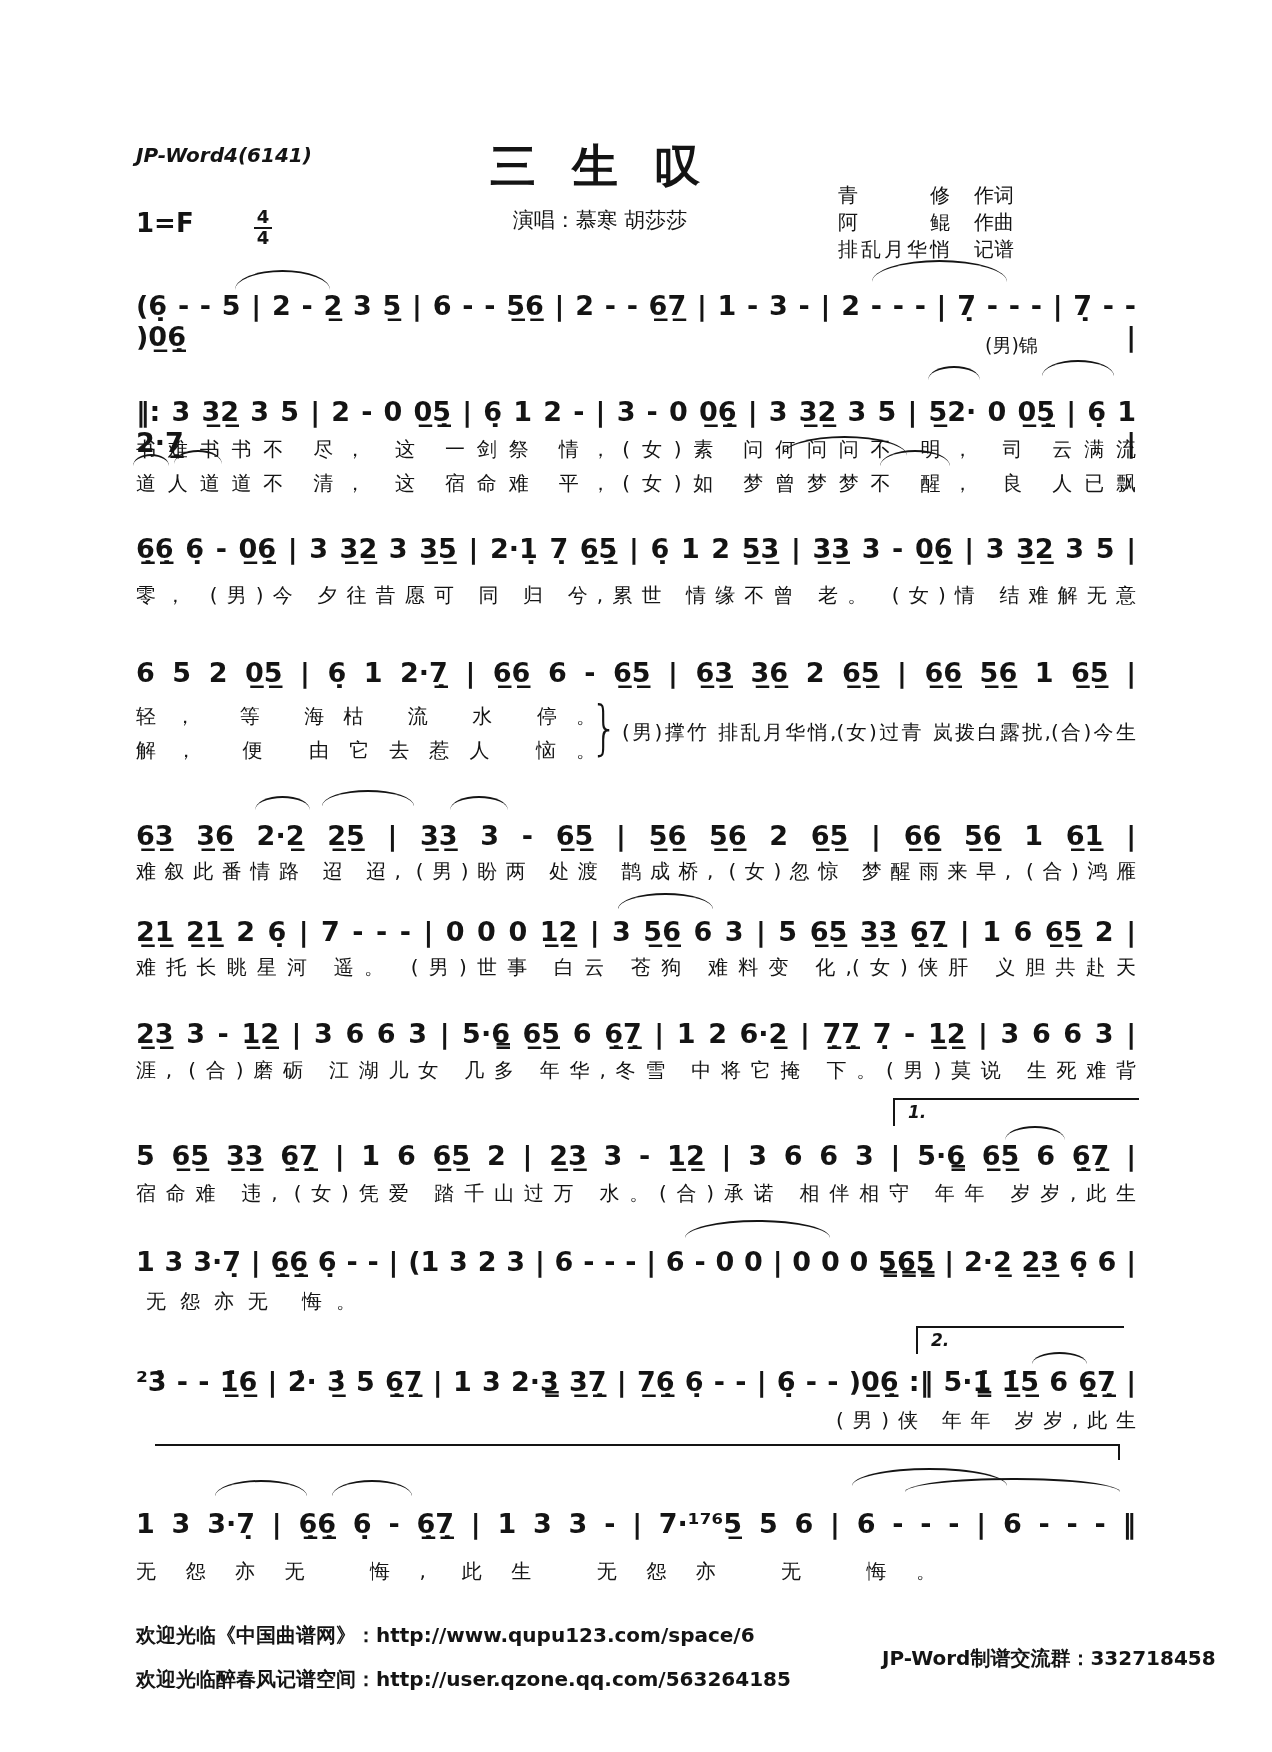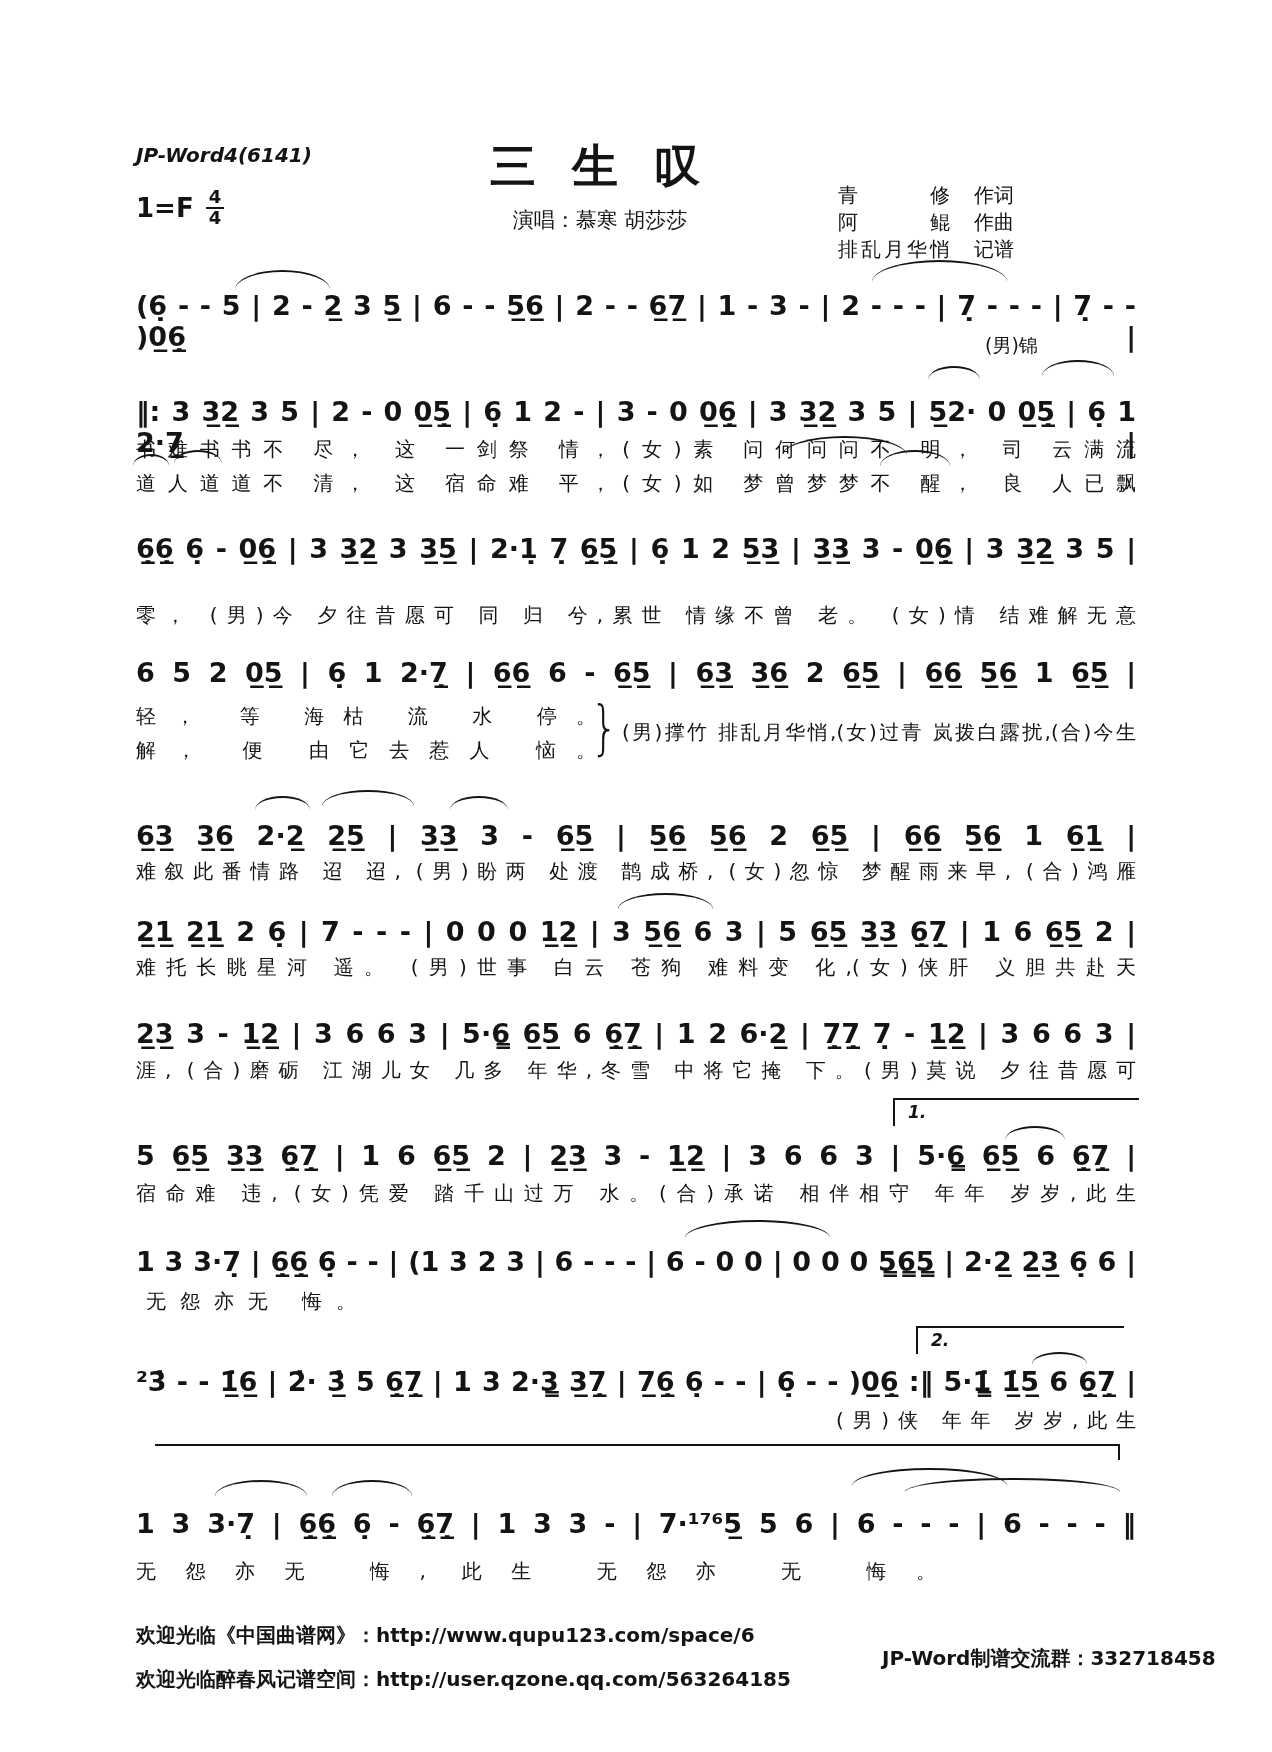--- a/index.html
+++ b/index.html
@@ -5,21 +5,21 @@
   html,body{margin:0;padding:0;background:#888;}
   .page{position:relative;width:1272px;height:1752px;background:#ffffff;margin:0 auto;
         font-family:"DejaVu Sans",sans-serif;color:#141414;overflow:hidden;}
   .watermark{position:absolute;left:136px;top:143px;font-size:20px;font-style:italic;font-weight:bold;}
   .title{position:absolute;left:0;top:136px;width:1200px;text-align:center;
          font-size:46px;font-weight:bold;letter-spacing:10px;font-family:"DejaVu Serif",serif;}
   .performers{position:absolute;left:0;top:206px;width:1200px;text-align:center;font-size:21px;}
   .credits{position:absolute;left:838px;top:158px;width:176px;font-size:20px;line-height:27px;margin-top:24px;}
   .credit-row{display:flex;justify-content:space-between;}
   .credit-name{display:inline-block;width:112px;text-align:justify;text-align-last:justify;}
-  .keysig{position:absolute;left:136px;top:188px;display:flex;align-items:center;font-weight:bold;}
+  .keysig{position:absolute;left:136px;top:208px;display:flex;align-items:flex-start;font-weight:bold;gap:48px;}
   .keysig .key{font-size:26px;}
   .timesig{display:inline-flex;flex-direction:column;align-items:center;margin-left:12px;
            font-size:18px;line-height:1.05;font-weight:bold;}
   .timesig .num{border-bottom:2px solid #141414;padding:0 3px;}
   .notes{position:absolute;left:136px;width:1000px;font-size:27px;font-weight:bold;
          text-align:justify;text-align-last:justify;white-space:nowrap0;}
   .lyric{position:absolute;left:136px;width:1000px;font-size:20px;
          text-align:justify;text-align-last:justify;}
   .annotation{position:absolute;font-size:19px;}
   .brace{position:absolute;font-size:58px;font-weight:300;transform:scaleX(.75);}
@@ -63,36 +63,36 @@
   </div>
 
   <div class="notes" style="top:290px">(6̣ - - 5 | 2 - 2̲ 3 5̲ | 6 - - 5̲6̲ | 2 - - 6̲7̲ | 1 - 3 - | 2 - - - | 7̣ - - - | 7̣ - - )0̲6̲̣ |</div>
   <div class="annotation" style="left:985px;top:333px">(男)锦</div>
 
   <div class="notes" style="top:396px">‖: 3 3̲2̲ 3 5 | 2 - 0 0̲5̲̣ | 6̣ 1 2 - | 3 - 0 0̲6̲̣ | 3 3̲2̲ 3 5 | 5̲2· 0 0̲5̲̣ | 6̣ 1 2·7̲̣ |</div>
   <div class="lyric" style="top:436px">书难书书不 尽， 这 一剑祭 情，(女)素 问何问问不 明， 司 云满流</div>
   <div class="lyric" style="top:470px">道人道道不 清， 这 宿命难 平，(女)如 梦曾梦梦不 醒， 良 人已飘</div>
 
   <div class="notes" style="top:533px">6̲̣6̲̣ 6̣ - 0̲6̲̣ | 3 3̲2̲ 3 3̲5̲ | 2·1̣ 7̣ 6̲̣5̲̣ | 6̣ 1 2 5̲3̲ | 3̲3̲ 3 - 0̲6̲̣ | 3 3̲2̲ 3 5 |</div>
-  <div class="lyric" style="top:602px">零， (男)今 夕往昔愿可 同 归 兮,累世 情缘不曾 老。 (女)情 结难解无意</div>
+  <div class="lyric" style="top:582px">零， (男)今 夕往昔愿可 同 归 兮,累世 情缘不曾 老。 (女)情 结难解无意</div>
 
   <div class="notes" style="top:657px">6 5 2 0̲5̲ | 6̣ 1 2·7̲̣ | 6̲6̲ 6 - 6̲5̲ | 6̲3̲ 3̲6̲ 2 6̲5̲ | 6̲6̲ 5̲6̲ 1 6̲5̲ |</div>
   <div class="lyric" style="top:703px;width:460px">轻， 等 海枯 流 水 停。</div>
   <div class="lyric" style="top:737px;width:460px">解， 便 由它去惹人 恼。</div>
   <div class="brace" style="left:586px;top:694px">}</div>
   <div class="lyric" style="left:622px;top:719px;width:514px">(男)撑竹 排乱月华悄,(女)过青 岚拨白露扰,(合)今生</div>
 
   <div class="notes" style="top:820px">6̲3̲ 3̲6̲ 2·2̲ 2̲5̲ | 3̲3̲ 3 - 6̲5̲ | 5̲6̲ 5̲6̲ 2 6̲5̲ | 6̲6̲ 5̲6̲ 1 6̲1̲ |</div>
   <div class="lyric" style="top:858px">难叙此番情路 迢 迢, (男)盼两 处渡 鹊成桥, (女)忽惊 梦醒雨来早, (合)鸿雁</div>
 
   <div class="notes" style="top:916px">2̲1̲ 2̲1̲ 2 6̣ | 7 - - - | 0 0 0 1̲2̲ | 3 5̲6̲ 6 3 | 5 6̲5̲ 3̲3̲ 6̲̣7̲̣ | 1 6 6̲5̲ 2 |</div>
   <div class="lyric" style="top:954px">难托长眺星河 遥。 (男)世事 白云 苍狗 难料变 化,(女)侠肝 义胆共赴天</div>
 
   <div class="notes" style="top:1018px">2̲3̲ 3 - 1̲2̲ | 3 6 6 3 | 5·6̳ 6̲5̲ 6 6̲̣7̲̣ | 1 2 6·2̲ | 7̲̣7̲̣ 7̣ - 1̲2̲ | 3 6 6 3 |</div>
-  <div class="lyric" style="top:1057px">涯, (合)磨砺 江湖儿女 几多 年华,冬雪 中将它掩 下。(男)莫说 夕往昔愿可</div>
+  <div class="lyric" style="top:1057px">涯, (合)磨砺 江湖儿女 几多 年华,冬雪 中将它掩 下。(男)莫说 生死难背</div>
 
   <div class="volta" style="left:893px;top:1098px;width:244px"></div>
   <div class="volta-label" style="left:908px;top:1102px">1.</div>
   <div class="notes" style="top:1140px">5 6̲5̲ 3̲3̲ 6̲̣7̲̣ | 1 6 6̲5̲ 2 | 2̲3̲ 3 - 1̲2̲ | 3 6 6 3 | 5·6̳ 6̲5̲ 6 6̲̣7̲̣ |</div>
   <div class="lyric" style="top:1180px">宿命难 违, (女)凭爱 踏千山过万 水。(合)承诺 相伴相守 年年 岁岁,此生</div>
 
   <div class="notes" style="top:1246px">1 3 3·7̣ | 6̲̣6̲̣ 6̣ - - | (1 3 2 3 | 6 - - - | 6 - 0 0 | 0 0 0 5̳6̳5̳ | 2·2̲ 2̲3̲ 6̣ 6 |</div>
   <div class="lyric" style="left:146px;top:1288px;width:210px">无怨亦无 悔。</div>
 
   <div class="volta" style="left:916px;top:1326px;width:206px"></div>

